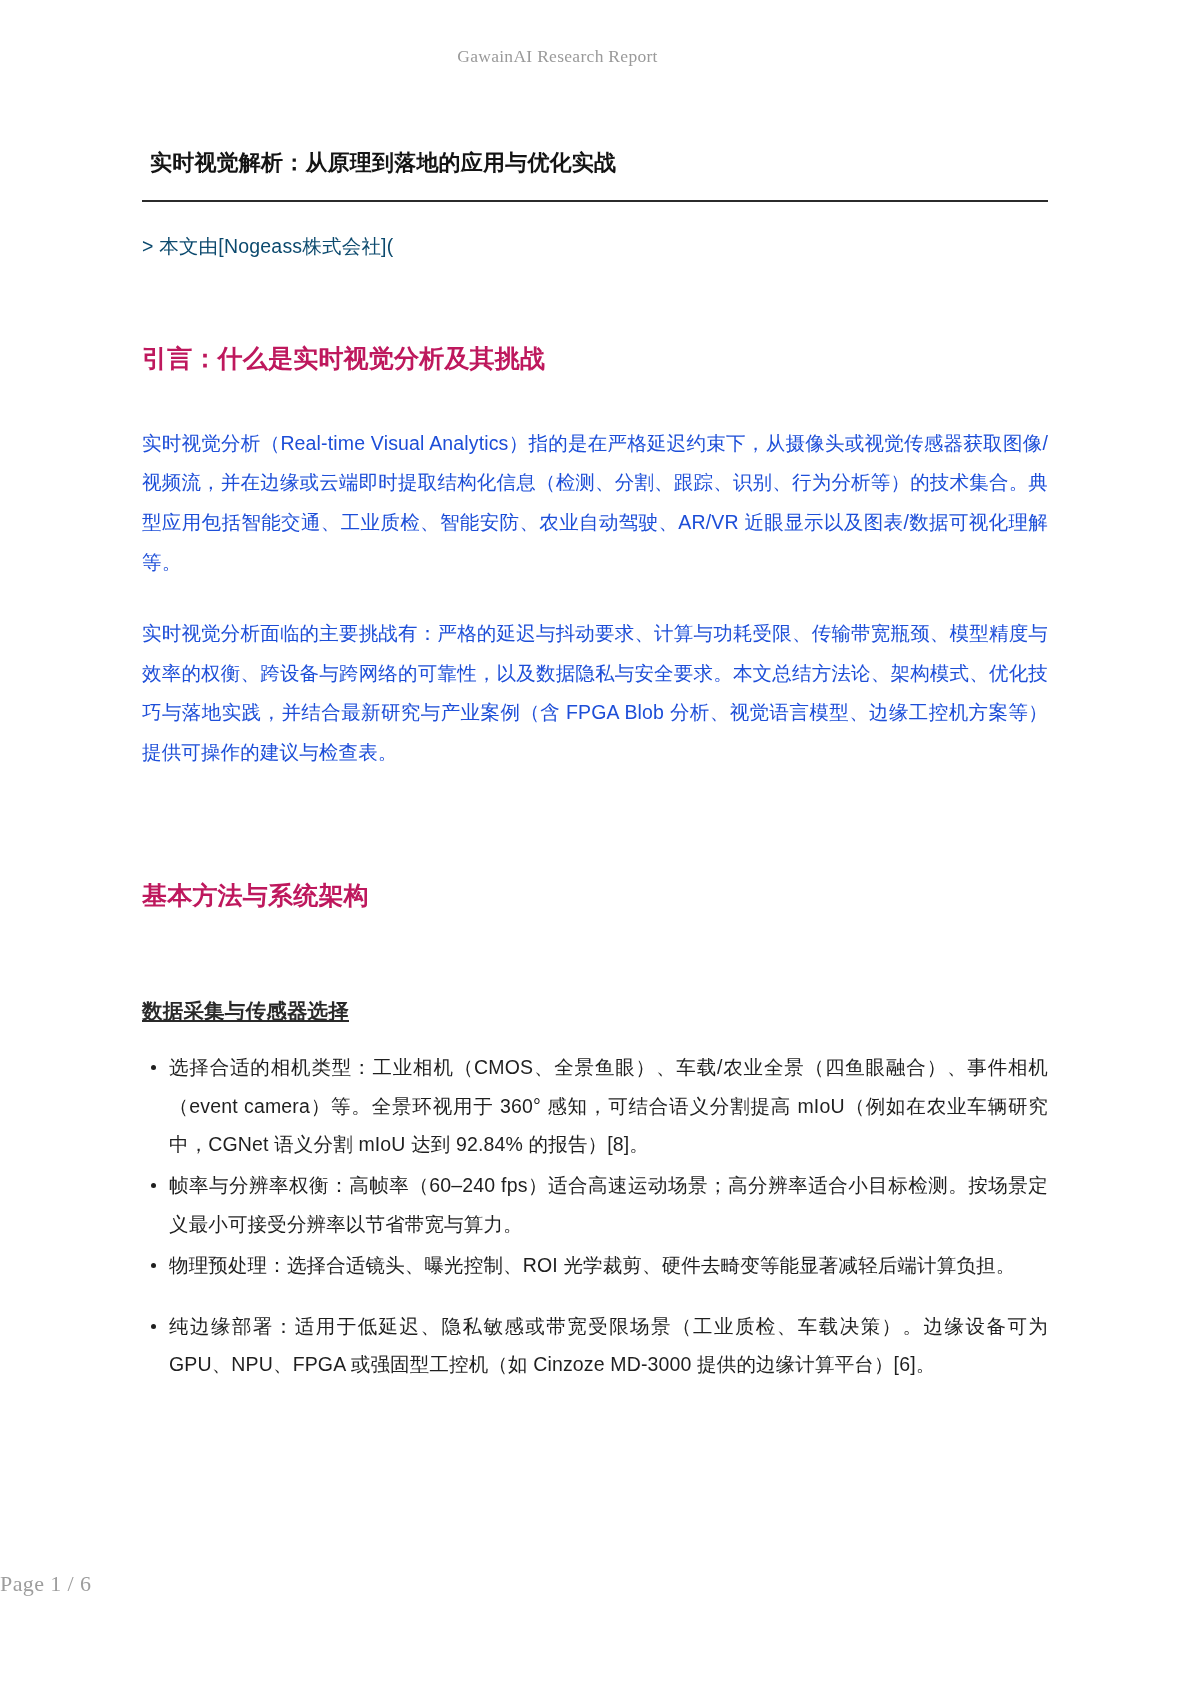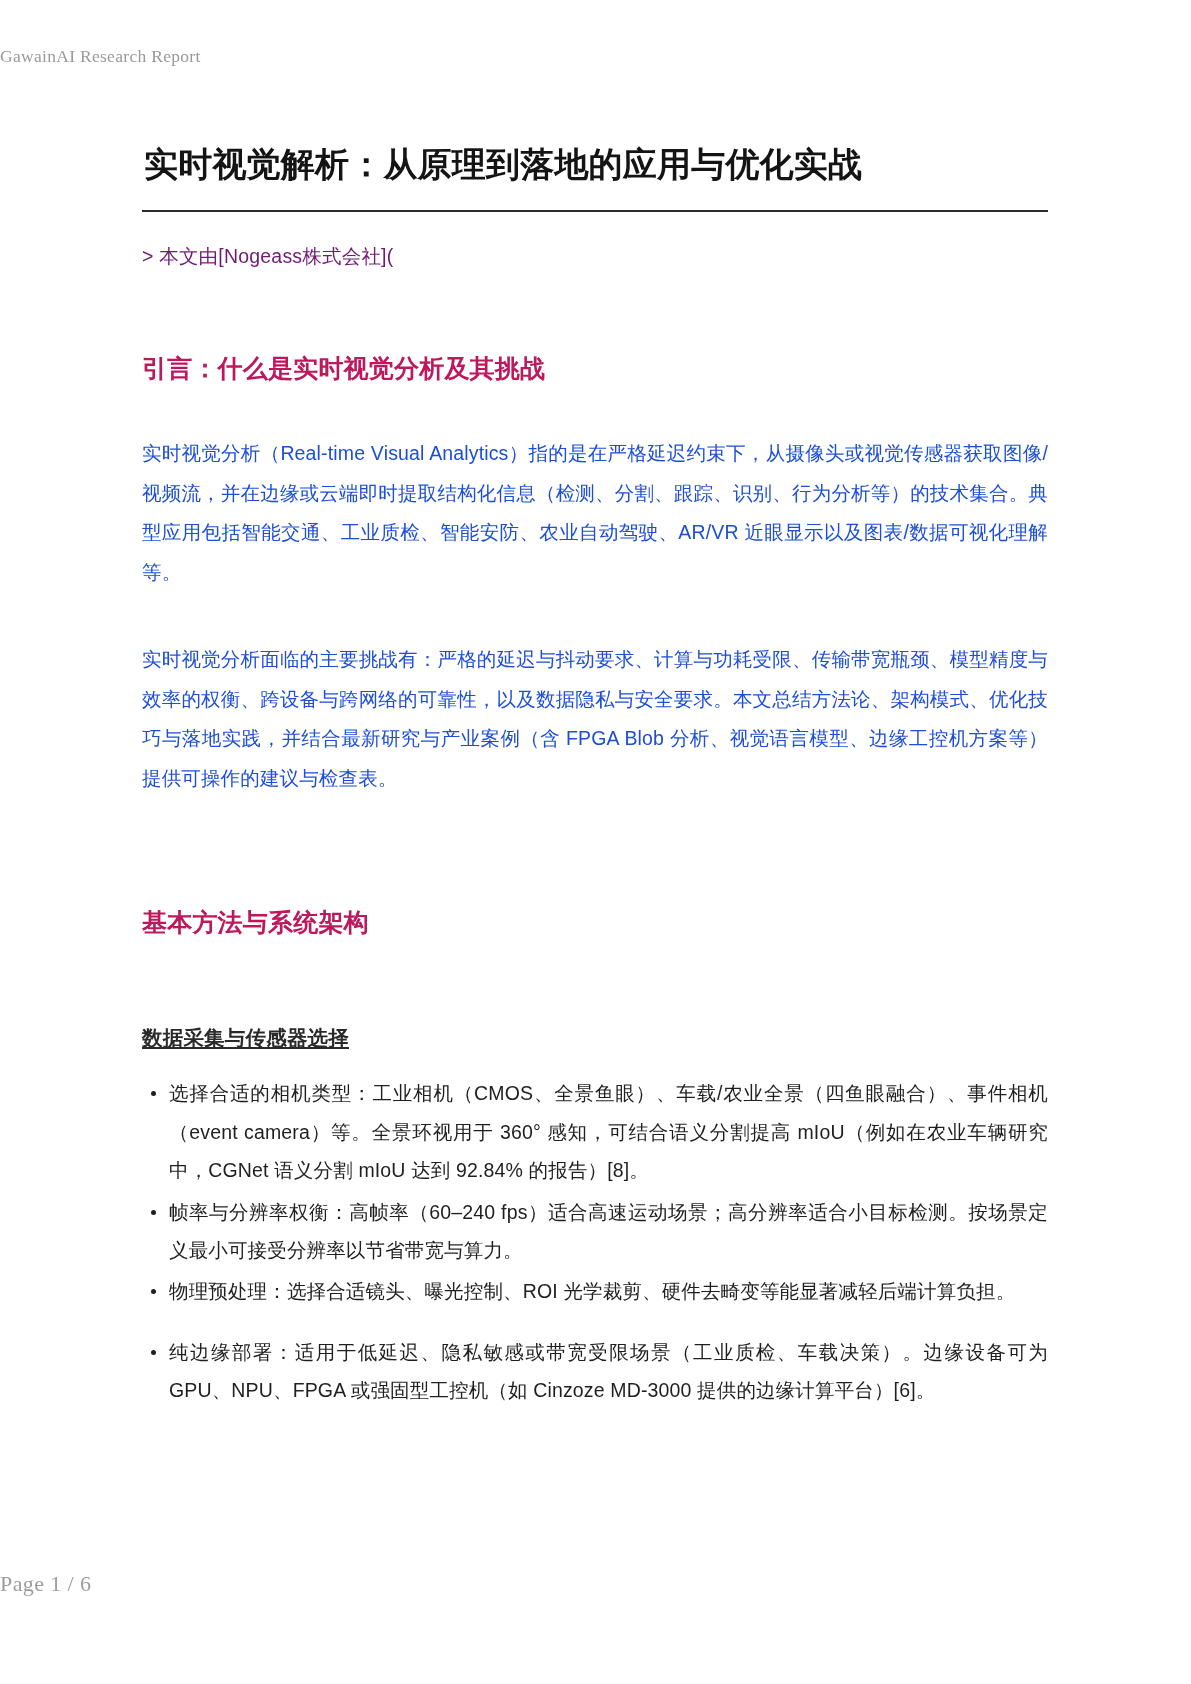--- a/index.html
+++ b/index.html
@@ -22,55 +22,55 @@
     box-sizing: border-box;
     padding: 0;
   }
   
   .running-header {
     position: absolute;
     top: 48px;
     left: 0;
     right: 0;
     padding-right: 76px;
-    text-align: left;
+    text-align: center;
     font-family: "Liberation Serif", "DejaVu Serif", serif;
     font-size: 17.5px;
     letter-spacing: 0.3px;
     color: #9a9a9a;
     line-height: 1;
   }
   
   .content {
     position: absolute;
     top: 140px;
     left: 142px;
     width: 906px;
   }
   
   .doc-title {
-    margin: 2px;
-    font-size: 34px;
+    margin: 8px;
+    font-size: 22px;
     font-weight: bold;
     line-height: 1.35;
     letter-spacing: 0.2px;
     color: #141414;
   }
   .title-rule {
     margin-top: 22px;
     border: 0;
     border-top: 2.2px solid #2b2b2b;
     width: 100%;
   }
   
   .blockquote {
     margin-top: 27px;
     font-size: 19.5px;
     line-height: 1.75;
-    color: #701a75;
+    color: #0c4a6e;
     letter-spacing: 0.2px;
   }
   
   .h2 {
     margin: 0;
     font-size: 25px;
     font-weight: bold;
     color: #be185d;
     letter-spacing: 0.2px;
     line-height: 1.4;
@@ -90,21 +90,21 @@
   
   .para {
     margin: 0;
     font-size: 19.5px;
     line-height: 2.03;
     color: #1d4ed8;
     text-align: justify;
     letter-spacing: 0.15px;
   }
   .para.p1 { margin-top: 48px; }
-  .para.p2 { margin-top: 48px; }
+  .para.p2 { margin-top: 32px; }
   
   ul.bullets {
     margin: 22px 0 0 0;
     padding: 0;
     list-style: none;
   }
   ul.bullets li {
     position: relative;
     padding-left: 27px;
     margin-bottom: 3px;

